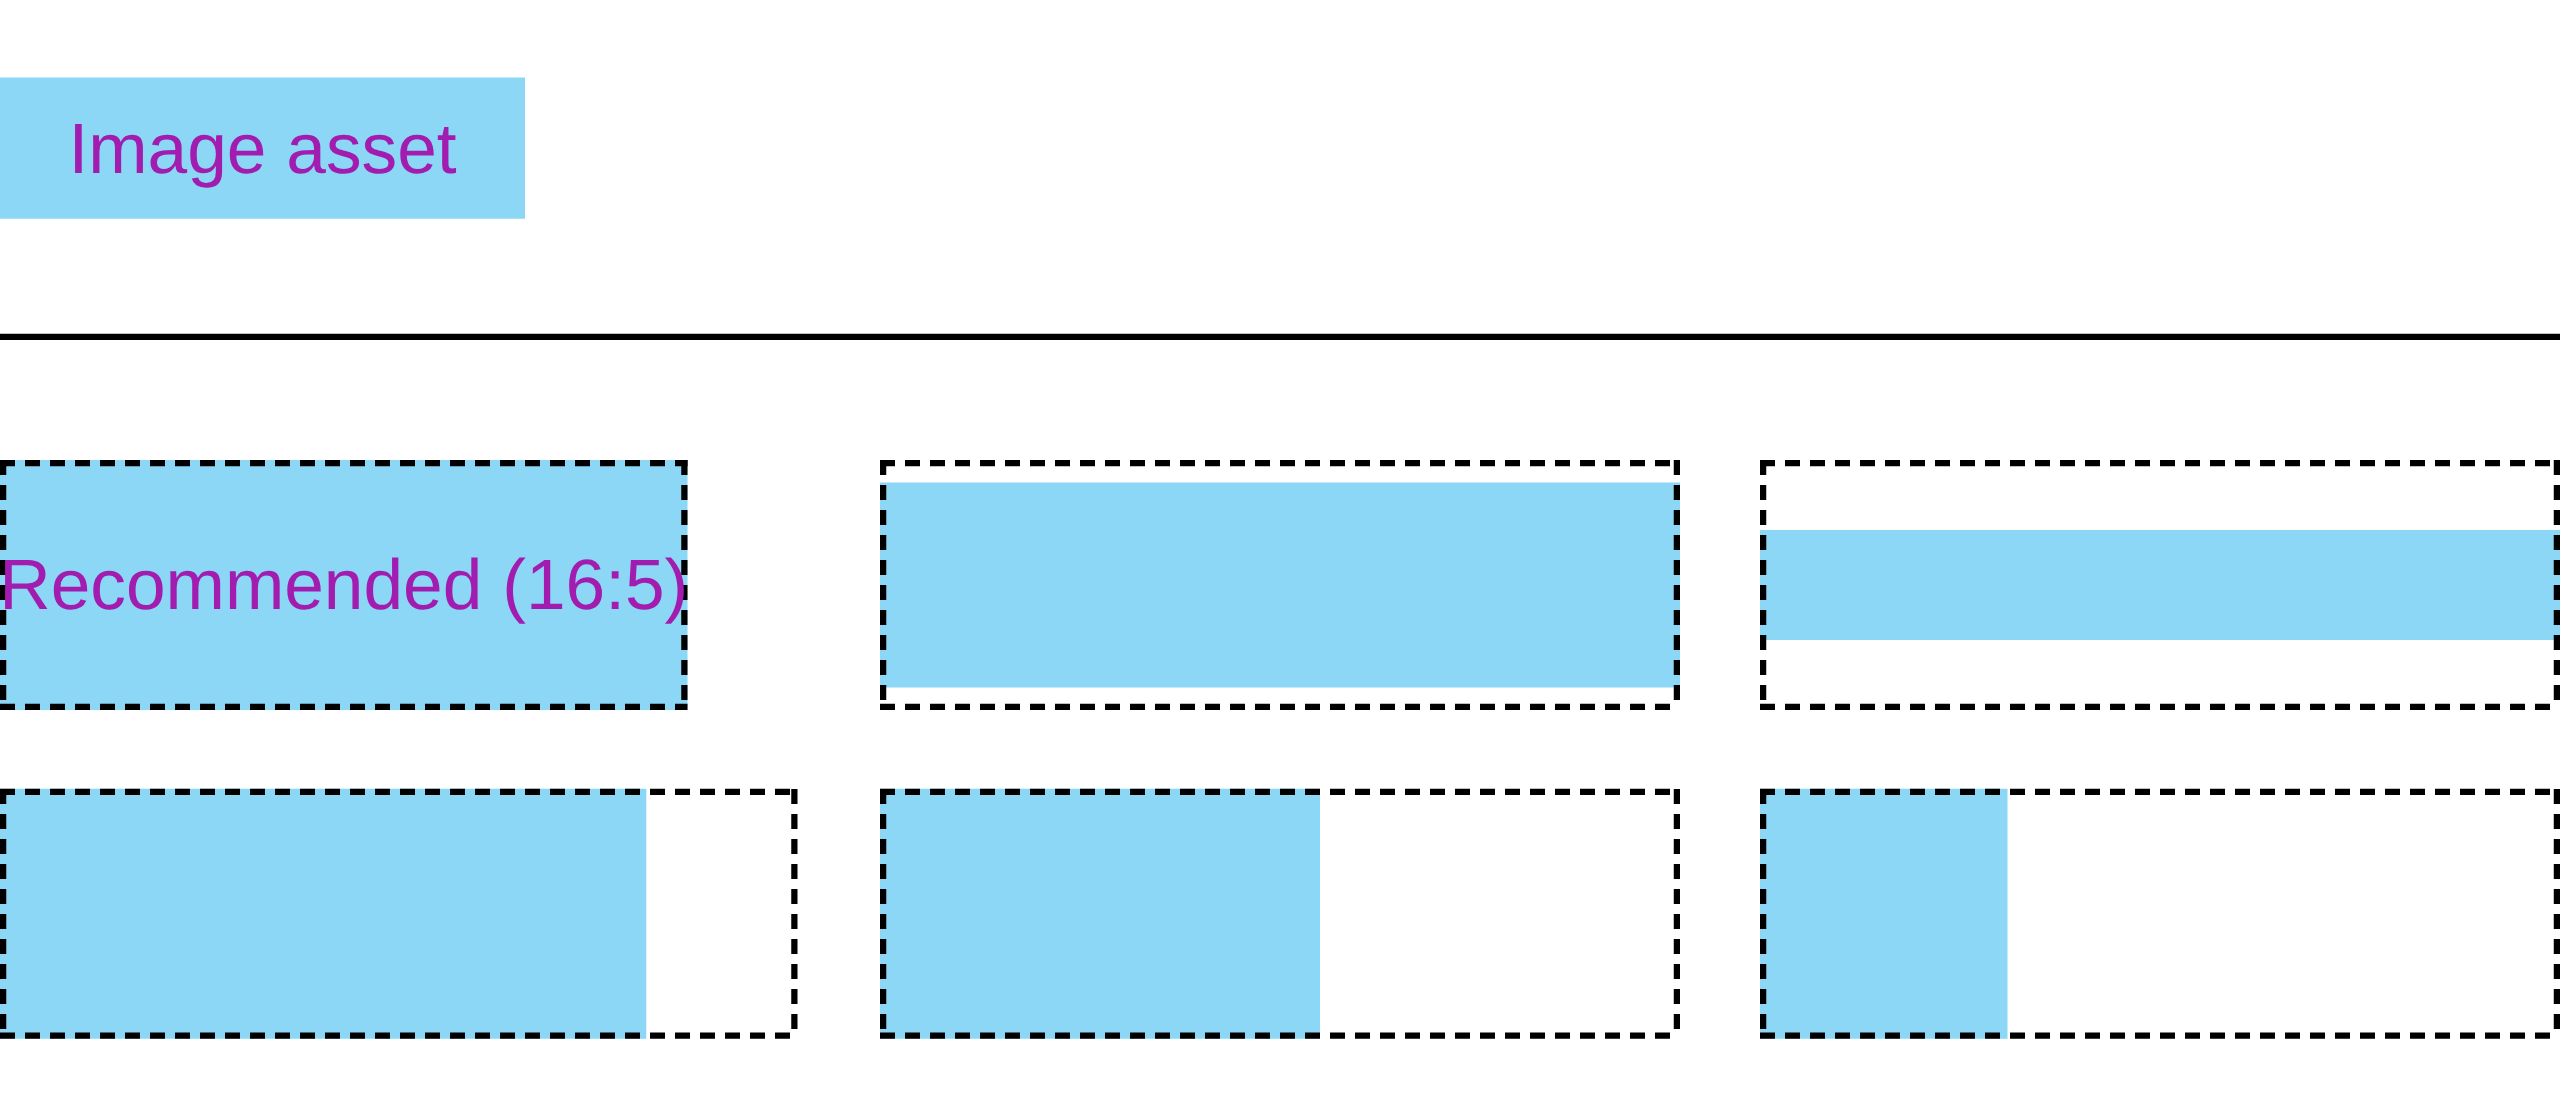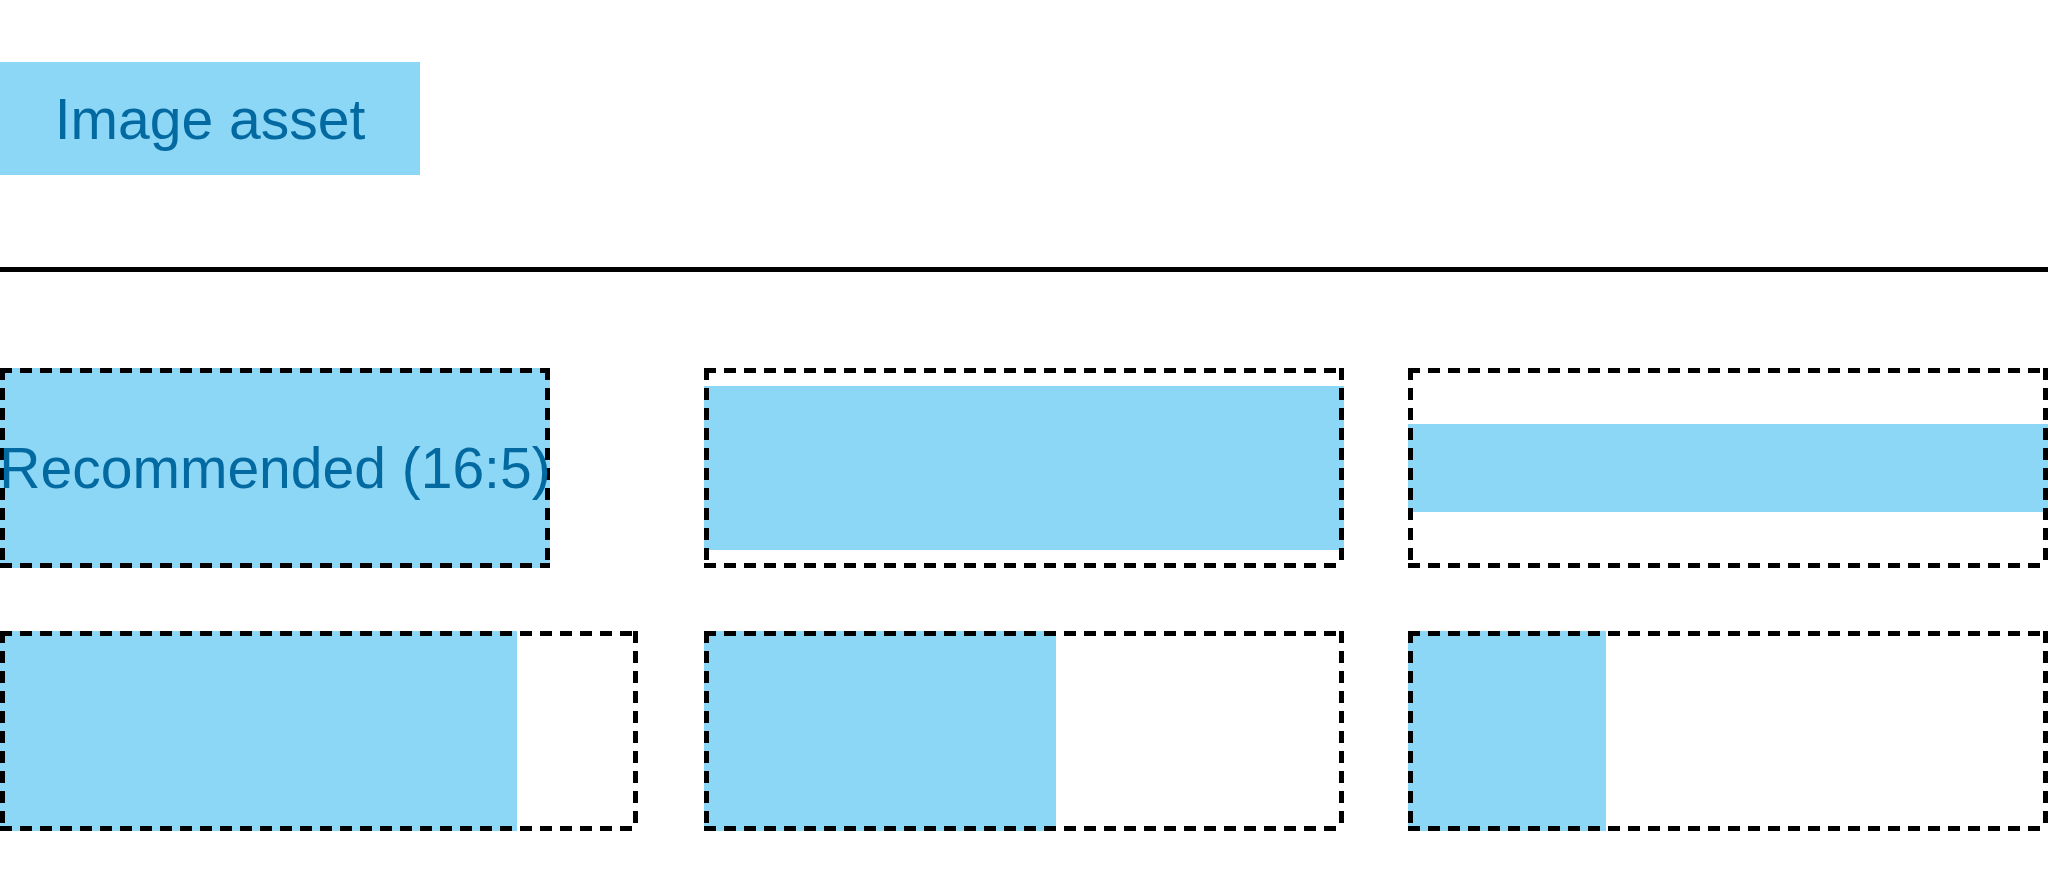--- a/index.html
+++ b/index.html
@@ -3,21 +3,21 @@
 <meta charset="utf-8">
 <style>
   html, body { margin: 0; padding: 0; background: #ffffff; }
   .stage {
     position: relative;
     width: 2048px;
     height: 896px;
     background: #ffffff;
     overflow: hidden;
     font-family: "Liberation Sans", "DejaVu Sans", sans-serif;
-    color: #0369a1;
+    color: #a21caf;
   }
   .abs { position: absolute; }
 
   
   .dashes {
     position: absolute;
     inset: 0;
     pointer-events: none;
     background-image:
       repeating-linear-gradient(to right, #000 0 12px, transparent 12px 20px),

